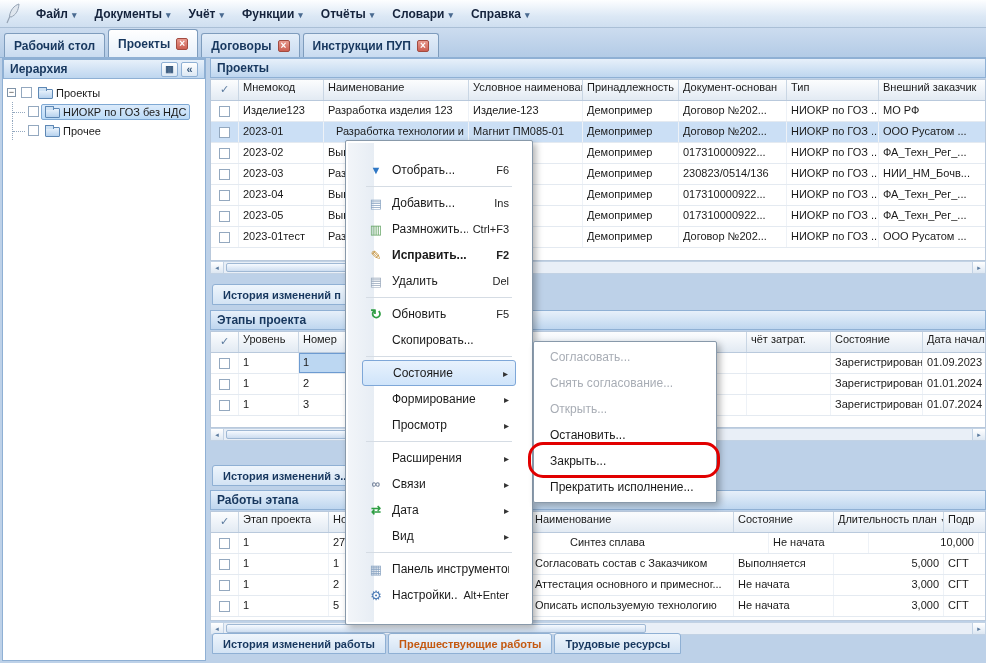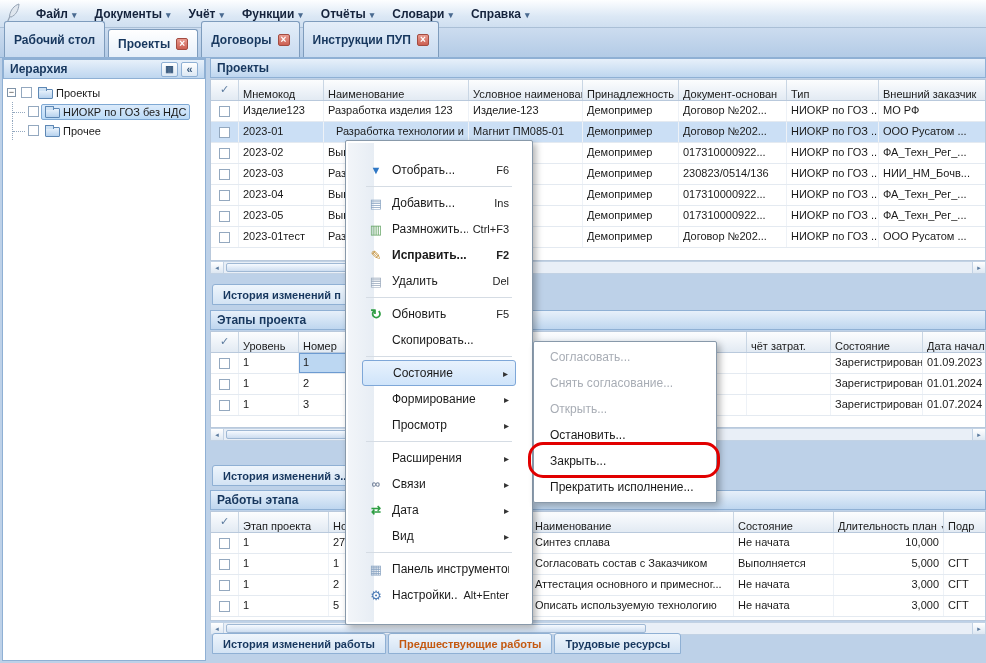--- a/index.html
+++ b/index.html
@@ -9,21 +9,21 @@
   
   .menubar{position:absolute;top:0;left:0;width:986px;height:28px;display:flex;align-items:center;gap:2px;padding-left:2px;
     background:linear-gradient(#fdfeff,#dce8f5 60%,#cfdff0);border-bottom:1px solid #aabfd6}
   .logo{width:24px;height:24px;display:flex;align-items:center;justify-content:center}
   .menu-item{display:flex;gap:4px;padding:4px 8px;font-size:12px;font-weight:bold;color:#15233c;cursor:default}
   .dd::before{content:"▾";font-size:9px;color:#4a6a90}
 
   
   .tabbar{position:absolute;top:28px;left:0;width:986px;height:30px;display:flex;align-items:flex-end;gap:3px;padding:0 0 0 4px;
     background:linear-gradient(#ccdcef,#b3cbe6);border-bottom:1px solid #8fb0d4}
-  .tab{height:36px;display:flex;align-items:center;gap:6px;padding:0 9px;border:1px solid #7e9cbd;border-bottom:none;
+  .tab{height:24px;display:flex;align-items:center;gap:6px;padding:0 9px;border:1px solid #7e9cbd;border-bottom:none;
     border-radius:3px 3px 0 0;background:linear-gradient(#e4eef9,#c9dbf0);color:#17375e;font-weight:bold;font-size:12px}
   .tab.active{height:28px;background:linear-gradient(#ffffff,#e7f0fa)}
   .tclose{width:12px;height:12px;border-radius:2px;border:1px solid #a34b40;background:linear-gradient(#e89a8f,#cc5f52);
     display:inline-flex;align-items:center;justify-content:center}
   .tclose::before{content:"×";color:#fff;font-size:10px;font-weight:bold;line-height:1}
 
   
   .phead{position:absolute;left:0;right:0;height:20px;background:linear-gradient(#e7f0fa,#bed6ef);border:1px solid #8fb0d4;
     color:#17375e;font-weight:bold;font-size:12px;line-height:18px;padding:0 6px;white-space:nowrap;overflow:hidden}
 
@@ -51,21 +51,21 @@
     border:1px solid #5e88b5;border-radius:1px;margin-top:2px}
   .folder-icon::before{content:"";position:absolute;top:-3px;left:-1px;width:7px;height:3px;background:#cfe2f4;
     border:1px solid #5e88b5;border-bottom:none;border-radius:1px 1px 0 0}
 
   
   .content{position:absolute;left:210px;top:58px;width:776px;height:605px}
 
   
   .tablebox{position:absolute;left:0;width:776px;background:#fff;border:1px solid #b9c9dc;overflow:hidden}
   .thead{display:flex;height:21px;background:linear-gradient(#fcfdfe,#e2eaf3);border-bottom:1px solid #b9c9dc}
-  .th{flex:0 0 auto;border-right:1px solid #c9d6e4;padding:8px 4px;font-size:11px;color:#1a1a1a;white-space:nowrap;overflow:hidden}
+  .th{flex:0 0 auto;border-right:1px solid #c9d6e4;padding:1px 4px;font-size:11px;color:#1a1a1a;white-space:nowrap;overflow:hidden}
   .th.thc{color:#5a7a9e;text-align:center;padding:3px 0}
   .tr{display:flex;height:21px;border-bottom:1px solid #e4eaf1;background:#fff}
   .tr.sel{background:#cbdff5}
   .td{flex:0 0 auto;border-right:1px solid #eef2f7;padding:3px 4px;white-space:nowrap;overflow:hidden}
   .td.tdc{display:flex;align-items:center;justify-content:center;padding:0}
   .td.cellsel{background:#bcd7f2;outline:1px solid #6d9bd1;outline-offset:-1px}
   .sorticon{margin-left:3px}
   .sorticon::before{content:"▼";font-size:7px;color:#444}
 
   
@@ -387,21 +387,21 @@
         <div class="th" style="width: 110px; text-align: right;">Длительность план<span class="sorticon"></span></div>
         <div class="th" style="width: 60px;">Подр</div>
       </div>
       <div class="tr">
         <div class="td tdc" style="width: 28px;">
           <span class="cb"></span>
         </div>
         <div class="td" style="width: 90px;">1</div>
         <div class="td" style="width: 100px;">27</div>
         <div class="td" style="width: 102px;"></div>
-        <div class="td" style="width: 203px;">Синтез сплава</div>
+        <div class="td" style="width: 203px; margin-left: 35px;">Синтез сплава</div>
         <div class="td" style="width: 100px;">Не начата</div>
         <div class="td" style="width: 110px; text-align: right;">10,000</div>
         <div class="td" style="width: 60px;"></div>
       </div>
       <div class="tr">
         <div class="td tdc" style="width: 28px;">
           <span class="cb"></span>
         </div>
         <div class="td" style="width: 90px;">1</div>
         <div class="td" style="width: 100px;">1</div>

